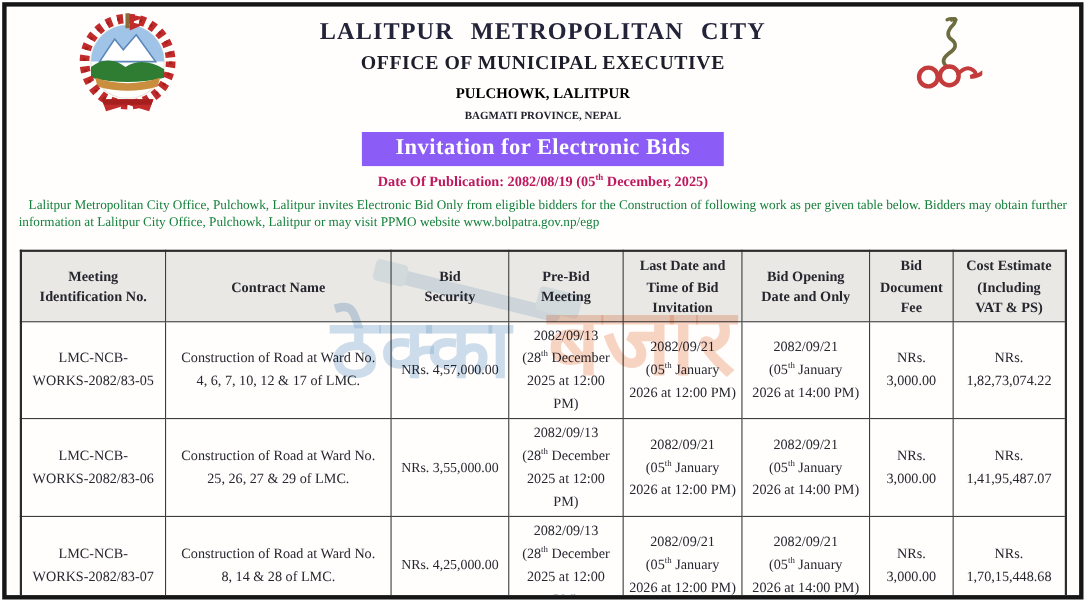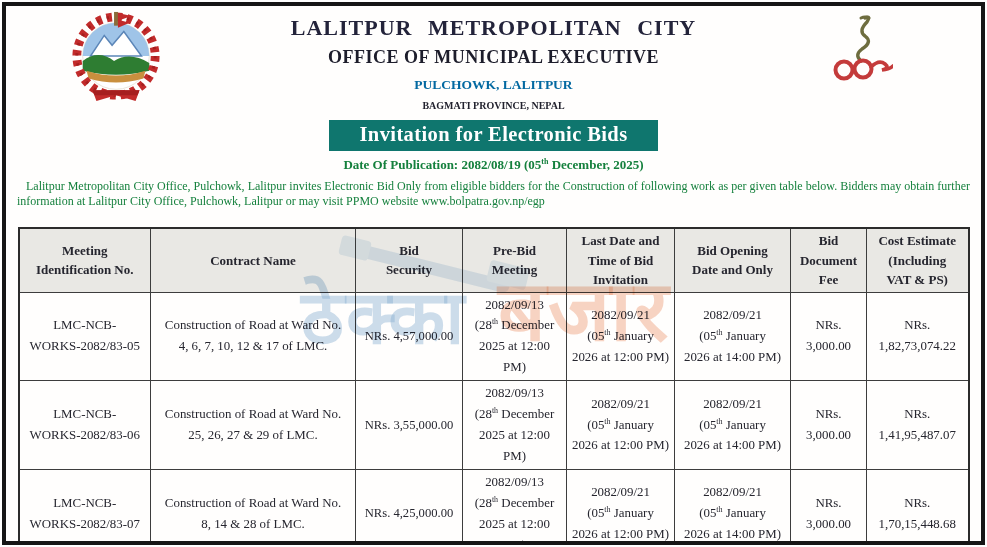--- a/index.html
+++ b/index.html
@@ -19,30 +19,30 @@
   .sig-mark { position:absolute; right:88px; top:8px; width:62px; height:78px; }
 
   .org-title {
     font-size:22px; font-weight:bold; color:#23233a;
     letter-spacing:1px; word-spacing:9px; line-height:1.15;
   }
   .office-title {
     font-size:18px; font-weight:bold; color:#1d1d2b;
     letter-spacing:.5px; margin-top:7px; line-height:1.15;
   }
-  .addr1 { font-size:13.5px; font-weight:bold; color:#0369a1; margin-top:9px; }
+  .addr1 { font-size:13.5px; font-weight:bold; color:#000000; margin-top:9px; }
   .addr2 { font-size:10px; font-weight:bold; color:#22222e; margin-top:7px; }
 
   .banner-wrap { margin-top:9px; }
   .banner {
-    display:inline-block; background:#0f766e; color:#ffffff;
+    display:inline-block; background:#8b5cf6; color:#ffffff;
     font-size:20.5px; font-weight:bold; letter-spacing:.4px;
     padding:3px 30px 5px;
   }
-  .pub-date { font-size:13px; font-weight:bold; color:#15803d; margin-top:6px; }
+  .pub-date { font-size:13px; font-weight:bold; color:#be185d; margin-top:6px; }
   .pub-date sup, td sup { font-size:.62em; }
 
   
   .intro {
     margin:6px 11px 18px;
     font-size:12px; color:#15803d; line-height:1.24;
     text-align:justify; text-indent:9px;
   }
 
   

